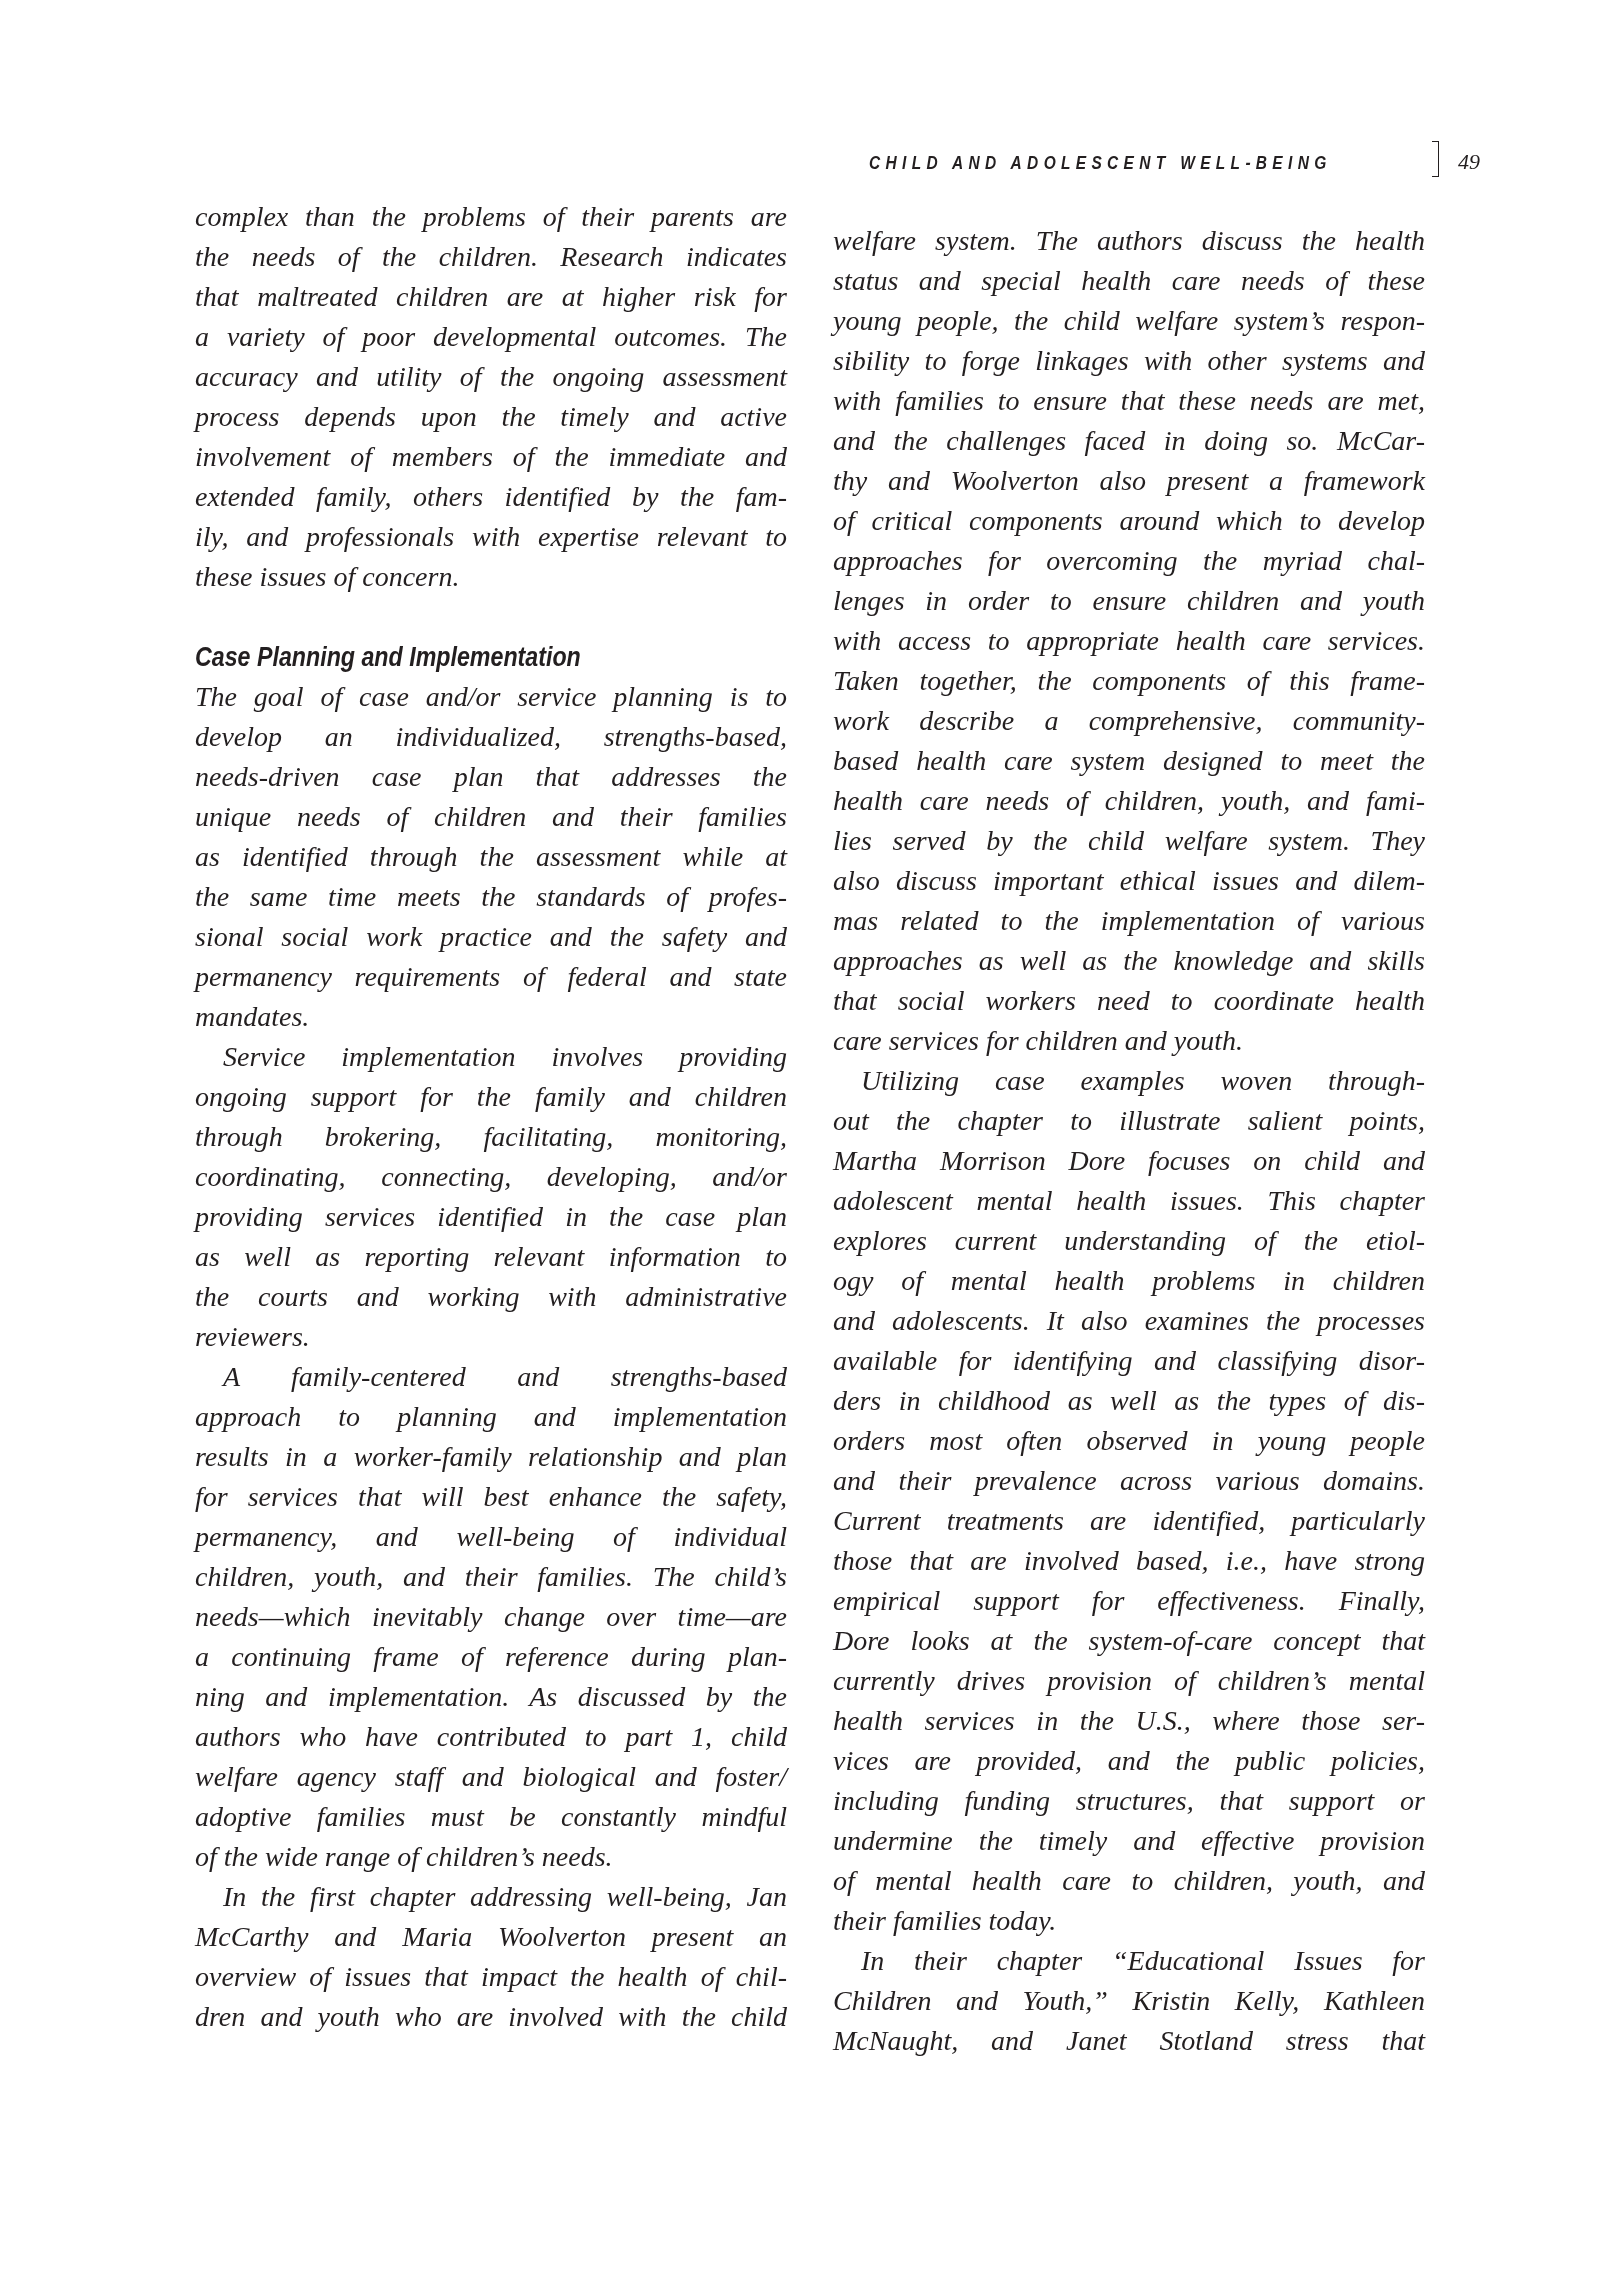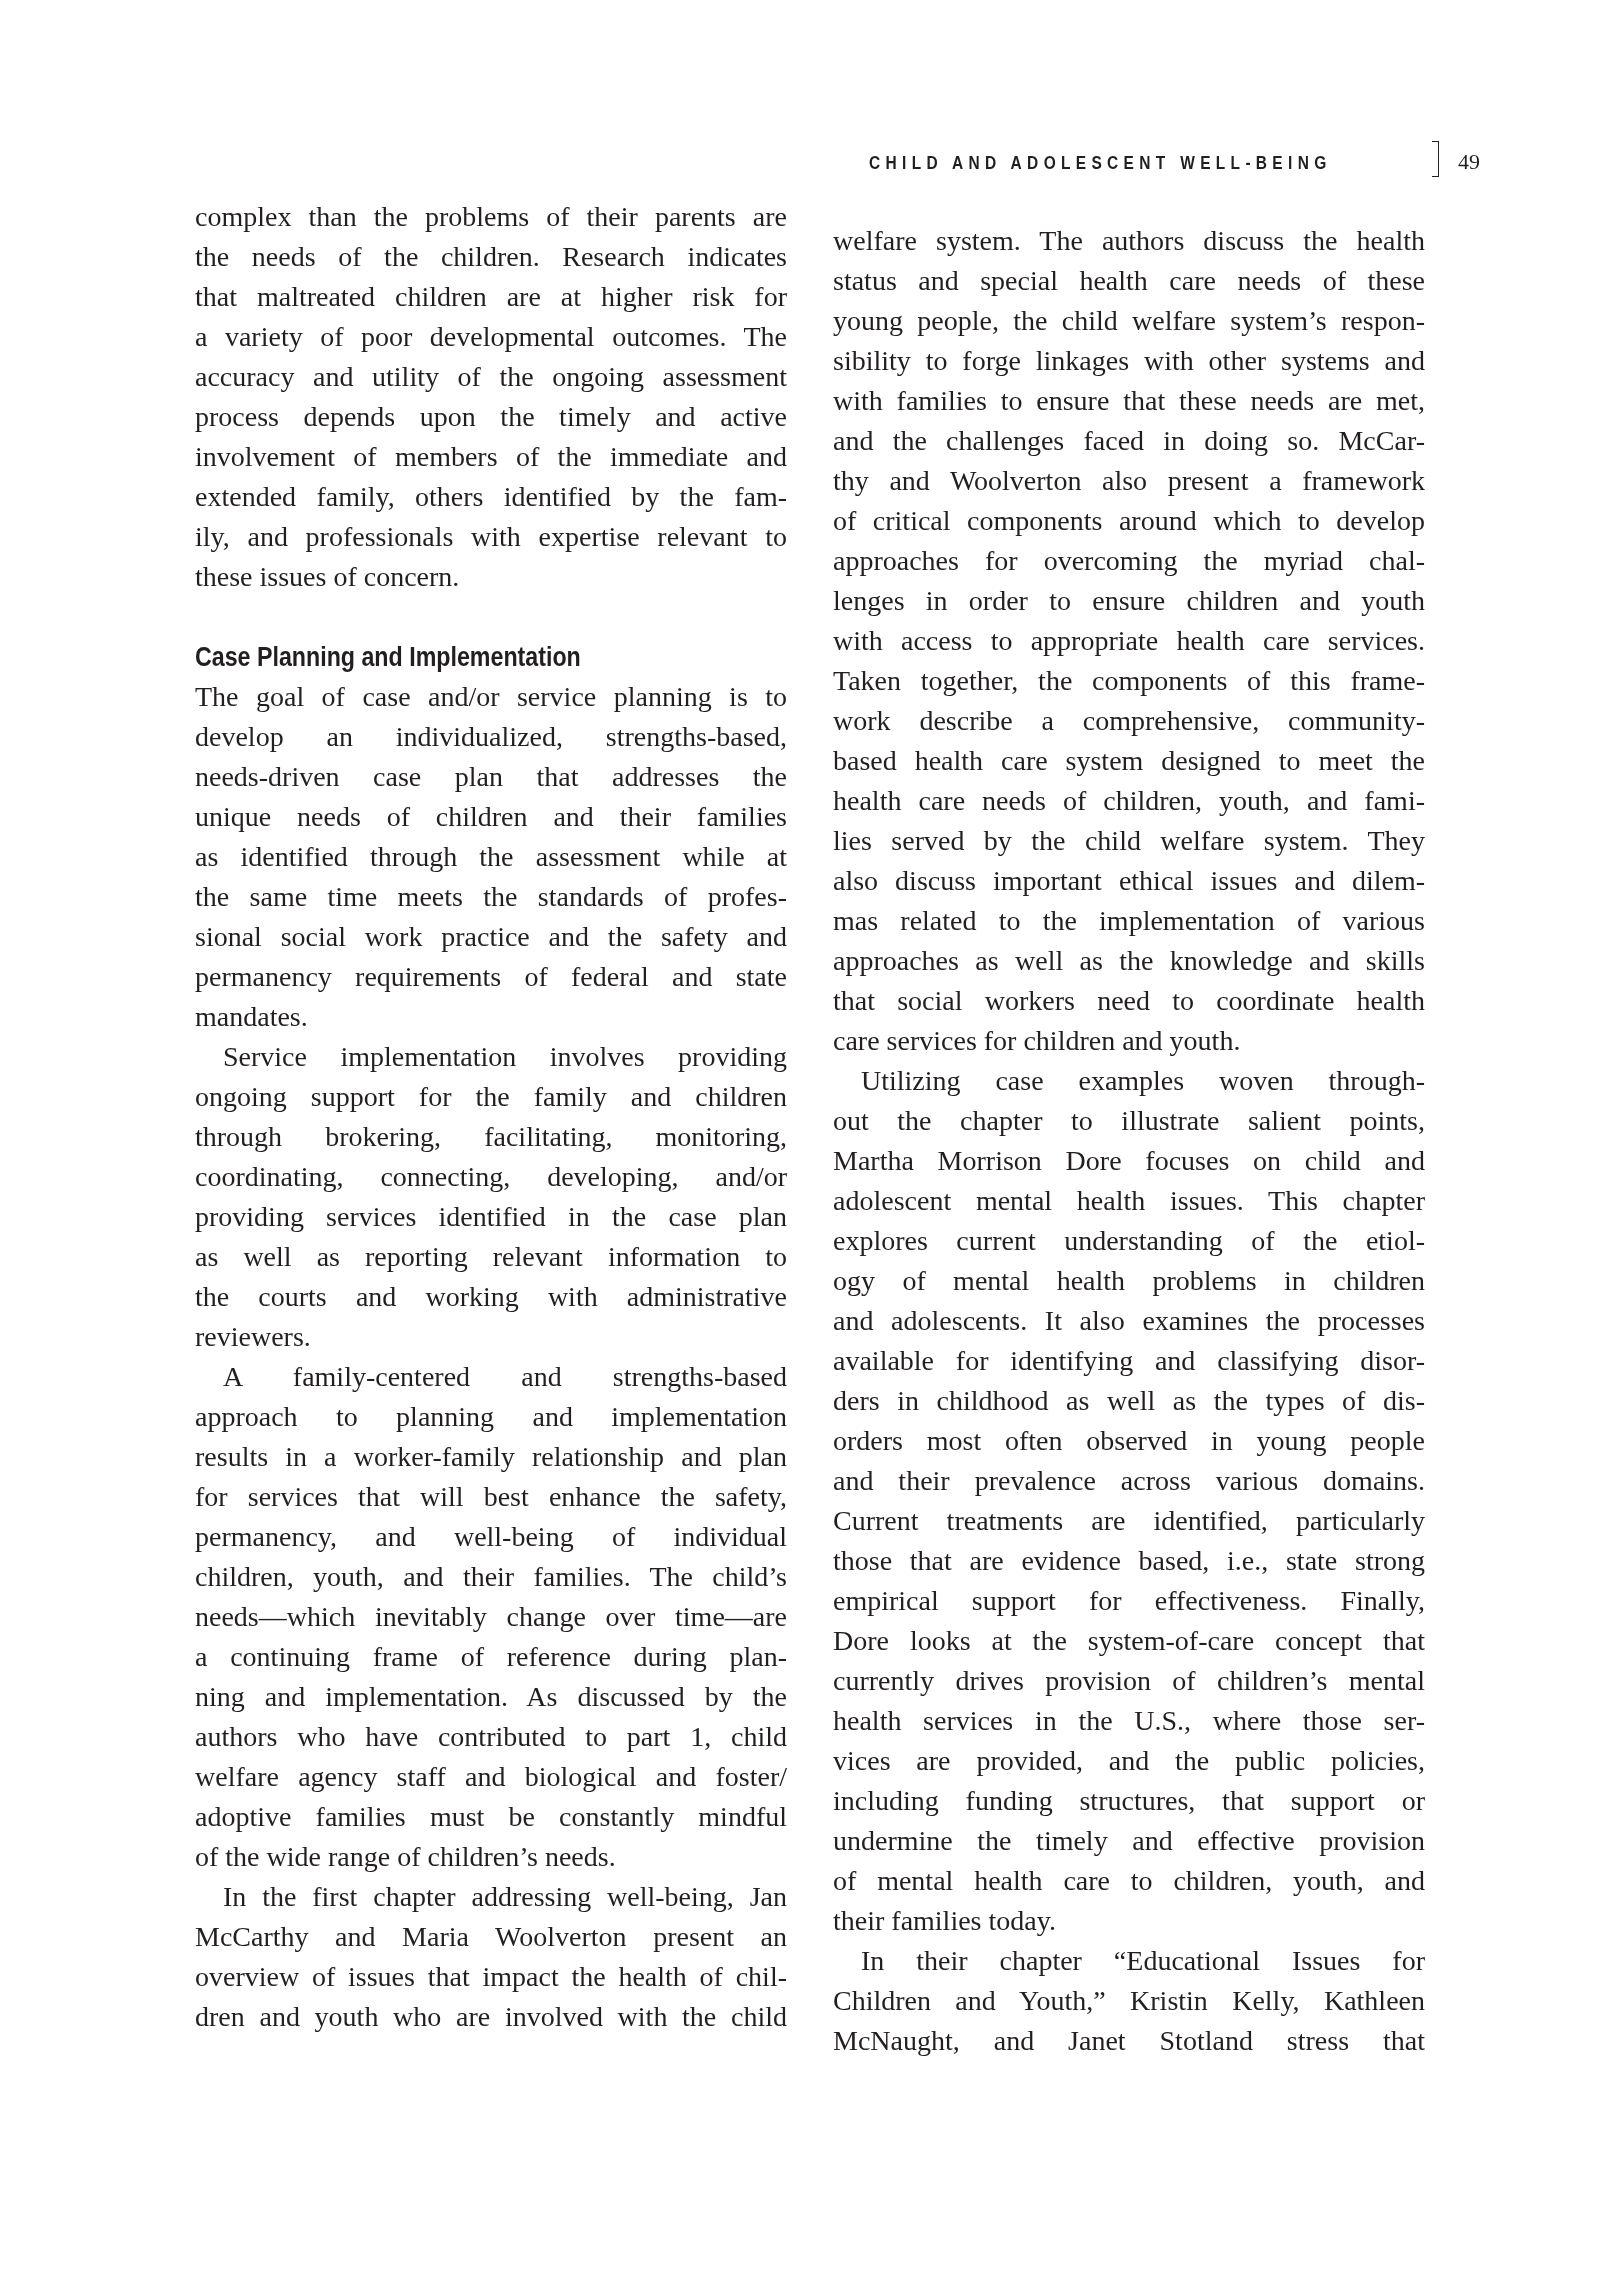--- a/index.html
+++ b/index.html
@@ -1,17 +1,17 @@
 <!DOCTYPE html>
 <html style="font-size:15px"><head>
 <meta charset="utf-8">
 <style>
   html, body { margin: 0; padding: 0; background: #ffffff; }
   body { width: 1605px; height: 2294px; position: relative; overflow: hidden; }
-  .page { position: absolute; left: 0; top: 0; width: 1605px; height: 2272px; background: #fff; color: #231f20; }
+  .page { position: absolute; left: 0; top: 0; width: 1605px; height: 2272px; background: #fff; color: #231f20; font-style: italic; }
   .running-head {
     position: absolute; left: 869px; top: 147px; height: 32px;
     display: flex; align-items: center;
   }
   .running-title {
     font-family: "Liberation Sans", sans-serif; font-weight: bold;
     font-size: 18px; letter-spacing: 6.2px; color: #231f20;
     transform: scaleX(0.86); transform-origin: left center; white-space: nowrap;
   }
   .bracket {
@@ -142,21 +142,21 @@
         <span class="line">Martha Morrison Dore focuses on child and</span>
         <span class="line">adolescent mental health issues. This chapter</span>
         <span class="line">explores current understanding of the etiol-</span>
         <span class="line">ogy of mental health problems in children</span>
         <span class="line">and adolescents. It also examines the processes</span>
         <span class="line">available for identifying and classifying disor-</span>
         <span class="line">ders in childhood as well as the types of dis-</span>
         <span class="line">orders most often observed in young people</span>
         <span class="line">and their prevalence across various domains.</span>
         <span class="line">Current treatments are identified, particularly</span>
-        <span class="line">those that are evidence based, i.e., state strong</span>
+        <span class="line">those that are involved based, i.e., have strong</span>
         <span class="line">empirical support for effectiveness. Finally,</span>
         <span class="line">Dore looks at the system-of-care concept that</span>
         <span class="line">currently drives provision of children’s mental</span>
         <span class="line">health services in the U.S., where those ser-</span>
         <span class="line">vices are provided, and the public policies,</span>
         <span class="line">including funding structures, that support or</span>
         <span class="line">undermine the timely and effective provision</span>
         <span class="line">of mental health care to children, youth, and</span>
         <span class="line last">their families today.</span>
       </div>

